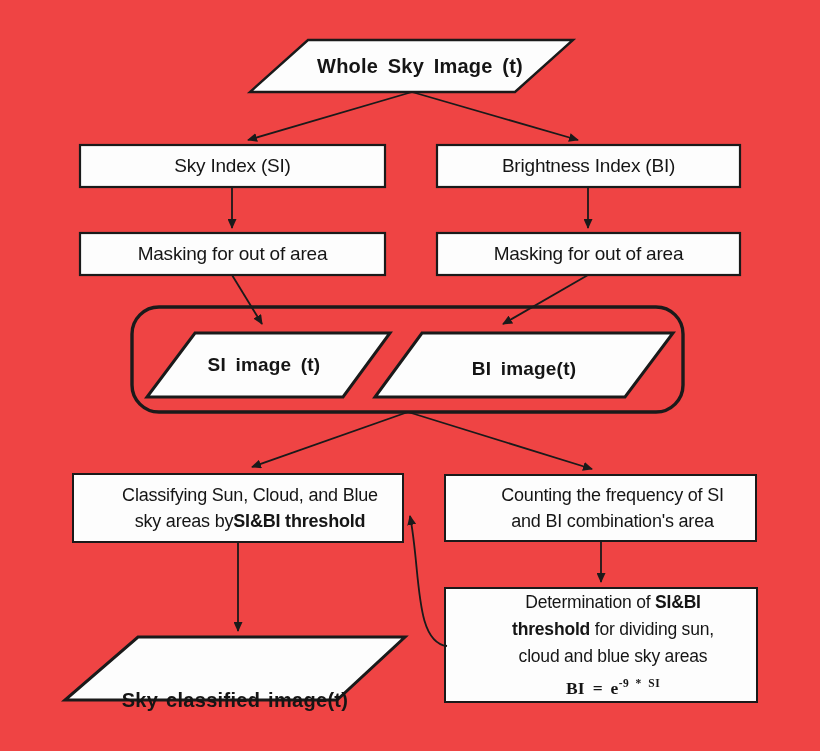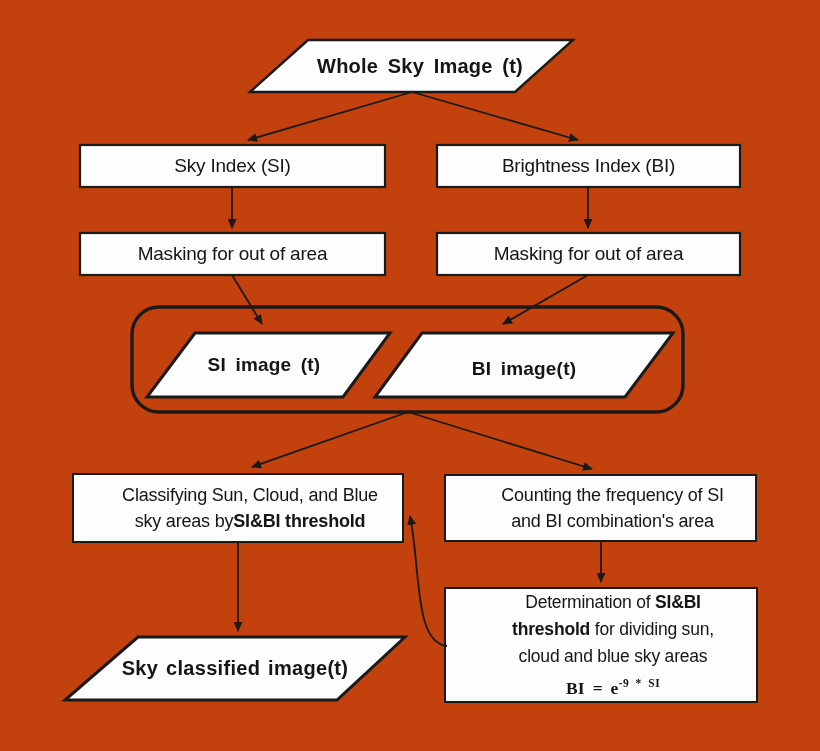--- a/index.html
+++ b/index.html
@@ -1,16 +1,16 @@
 <!DOCTYPE html>
 <html><head>
 <meta charset="utf-8">
 <style>
   html,body{margin:0;padding:0;background:#f5f5f3;}
-  #page{position:relative;width:820px;height:751px;background:#c2410c;overflow:hidden;
+  #page{position:relative;width:820px;height:751px;background:#ef4444;overflow:hidden;
         font-family:"Liberation Sans","DejaVu Sans",sans-serif;color:#151515;}
   #diagram-svg{position:absolute;left:0;top:0;}
   .label{position:absolute;display:flex;align-items:center;justify-content:center;
          text-align:center;letter-spacing:-0.2px;line-height:1.15;}
   .lab-lg{font-size:19px;}
   .lab-bold{font-weight:bold;word-spacing:4px;letter-spacing:0.2px;}
   .multi{flex-direction:column;padding-left:12px;}
   .multi .line{white-space:nowrap;}
   .cls{font-size:18px;line-height:26px;}
   .det{font-size:17.5px;line-height:27px;}
@@ -102,15 +102,15 @@
     </div>
     <div class="line">
       <span class="b">threshold</span>&nbsp;<span>for dividing sun,</span>
     </div>
     <div class="line">cloud and blue sky areas</div>
     <div class="line formula">
       <span>BI = e</span><sup>-9 * SI</sup>
     </div>
   </div>
 
-  <div class="label lab-bold sky-cls" style="left:85px;top:637px;width:300px;height:63px;">Sky classified image(t)</div>
+  <div class="label lab-bold sky-cls" style="left:85px;top:669px;width:300px;height:63px;">Sky classified image(t)</div>
 
 </div>
 
 </body></html>

